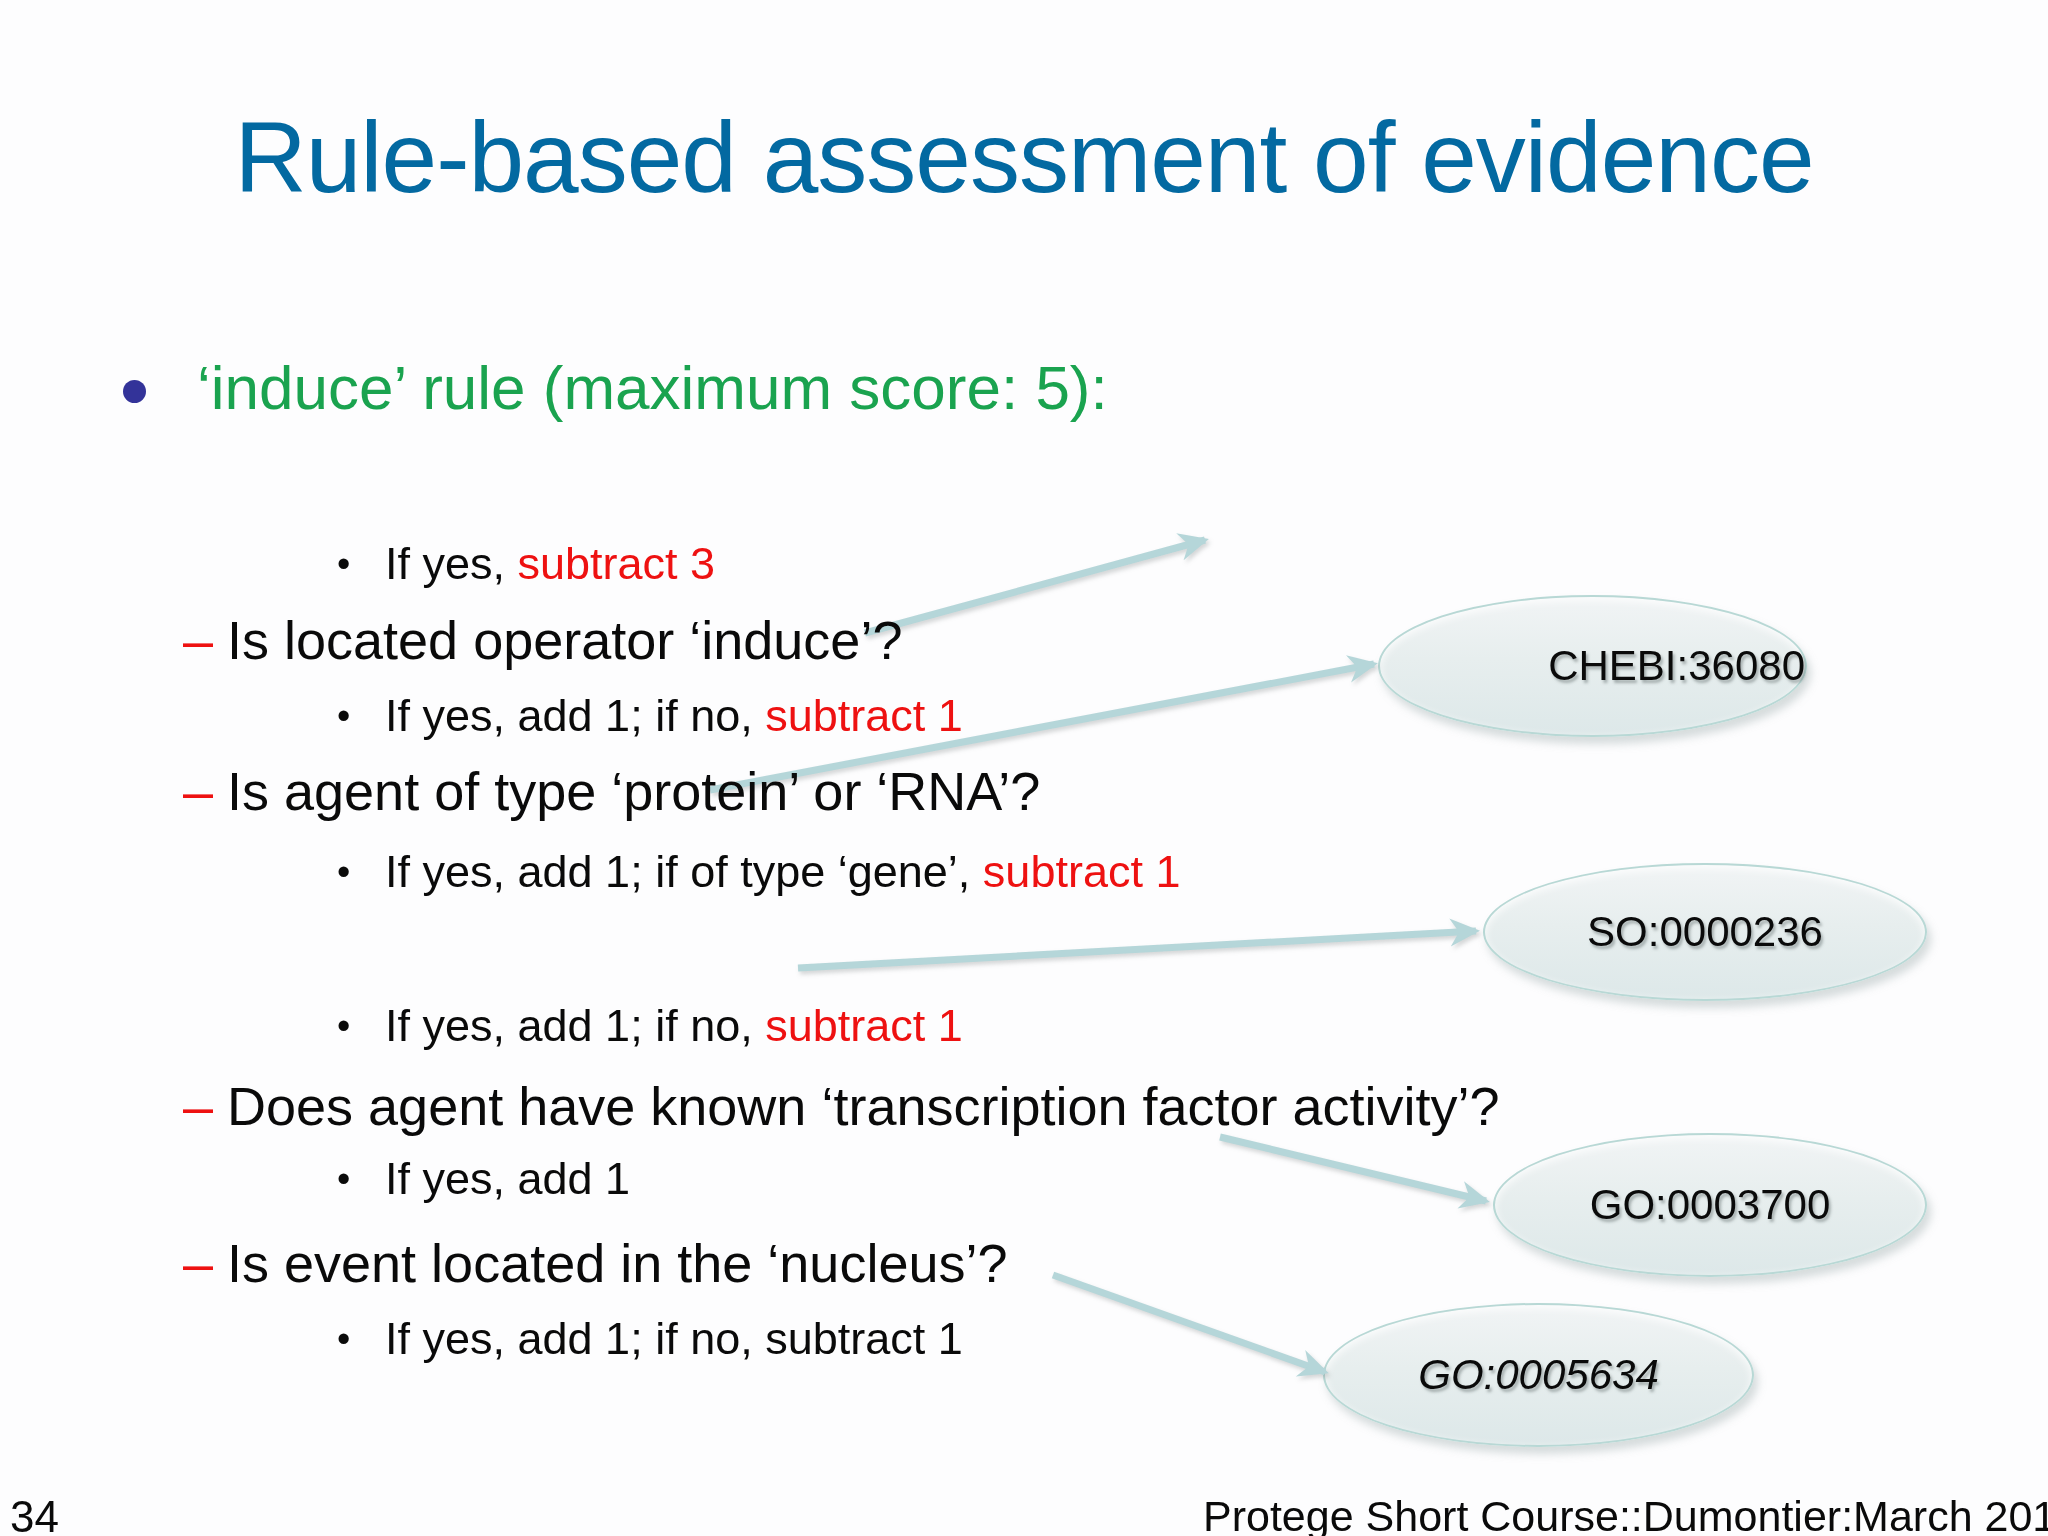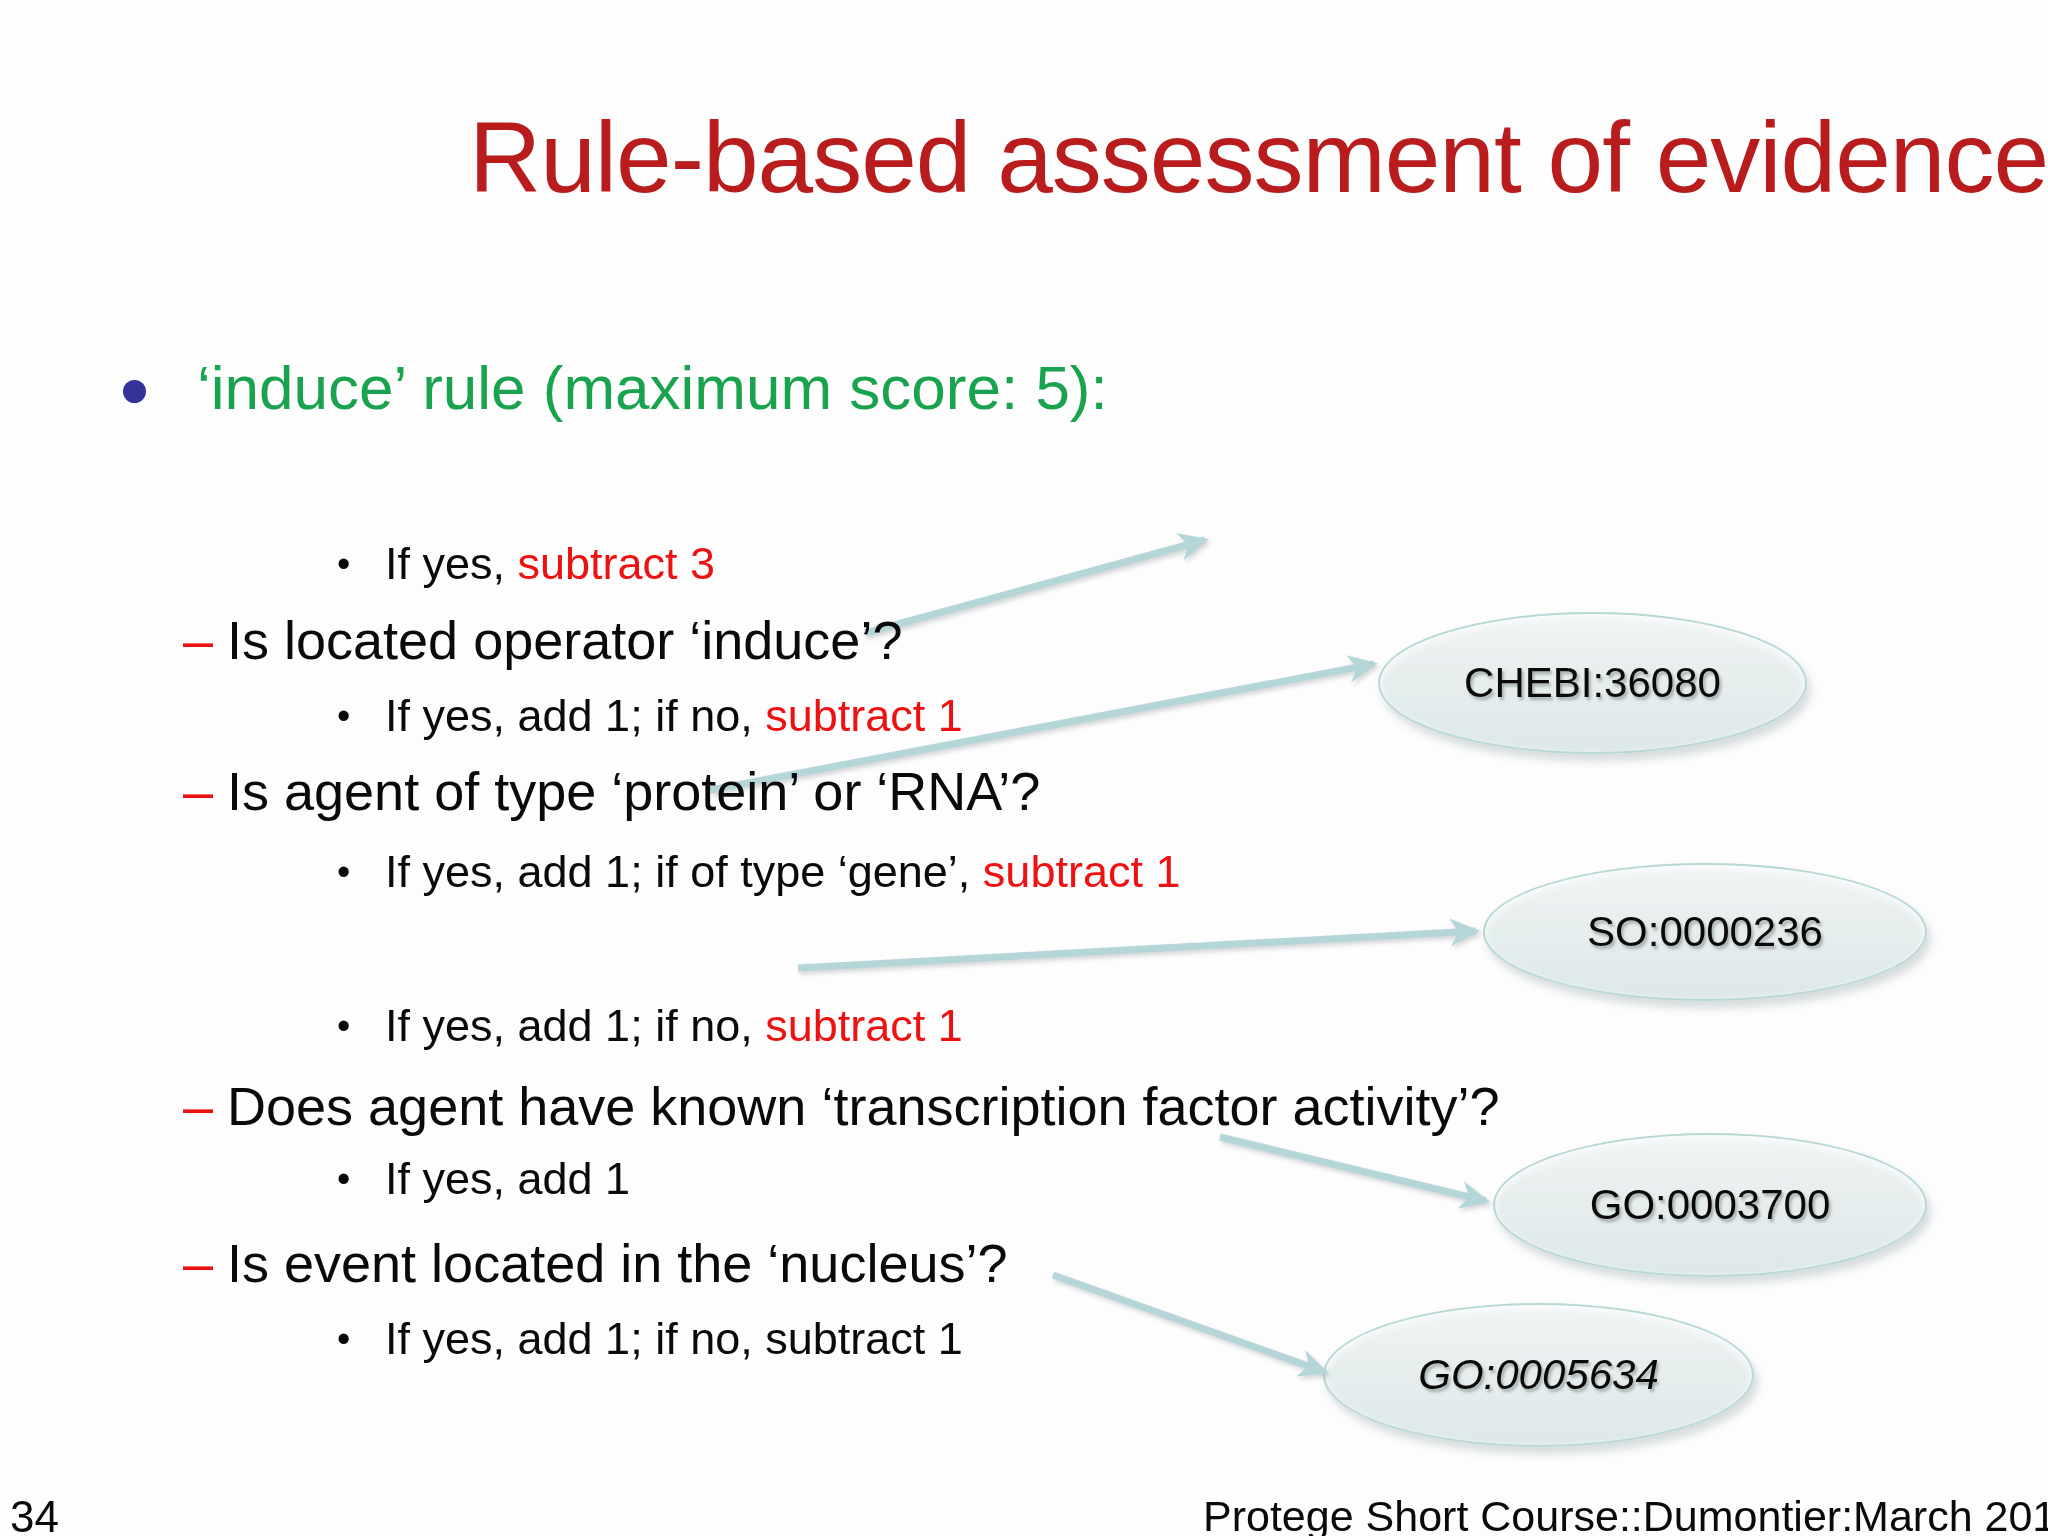--- a/index.html
+++ b/index.html
@@ -7,23 +7,23 @@
     width: 2048px; height: 1536px; overflow: hidden;
     background: #ffffff;
     font-family: "Liberation Sans", sans-serif;
   }
   .slide {
     position: relative; width: 2048px; height: 1536px;
     background: #fdfdfe; overflow: hidden;
   }
   .title {
     position: absolute; top: 100px; left: 0; width: 100%;
-    margin: 0; text-align: right;
+    margin: 0; text-align: center;
     font-size: 100px; font-weight: 400; letter-spacing: -1px;
-    color: #b91c1c; white-space: nowrap;
+    color: #0369a1; white-space: nowrap;
   }
   .rule-dot {
     position: absolute; left: 123px; top: 380px;
     width: 23px; height: 23px; border-radius: 50%;
     background: #333399;
   }
   .rule-line {
     position: absolute; left: 197px; top: 352px;
     font-size: 62px; color: #1aa34f; white-space: nowrap;
   }
@@ -64,21 +64,21 @@
     font-size: 43px; color: #0a0a0a; white-space: nowrap;
   }
 </style>
 </head>
 <body>
 
 <div class="slide">
 
   <h1 class="title">Rule-based assessment of evidence</h1>
 
-  <div class="node" style="left:1378px; top:612px; width:425px; height:138px;">
+  <div class="node" style="left:1378px; top:595px; width:425px; height:138px;justify-content:flex-end;">
     <span>CHEBI:36080</span>
   </div>
   <div class="node" style="left:1483px; top:863px; width:440px; height:134px;">
     <span>SO:0000236</span>
   </div>
   <div class="node" style="left:1493px; top:1133px; width:430px; height:140px;">
     <span>GO:0003700</span>
   </div>
   <div class="node" style="left:1323px; top:1303px; width:427px; height:140px;font-style:italic;">
     <span>GO:0005634</span>

